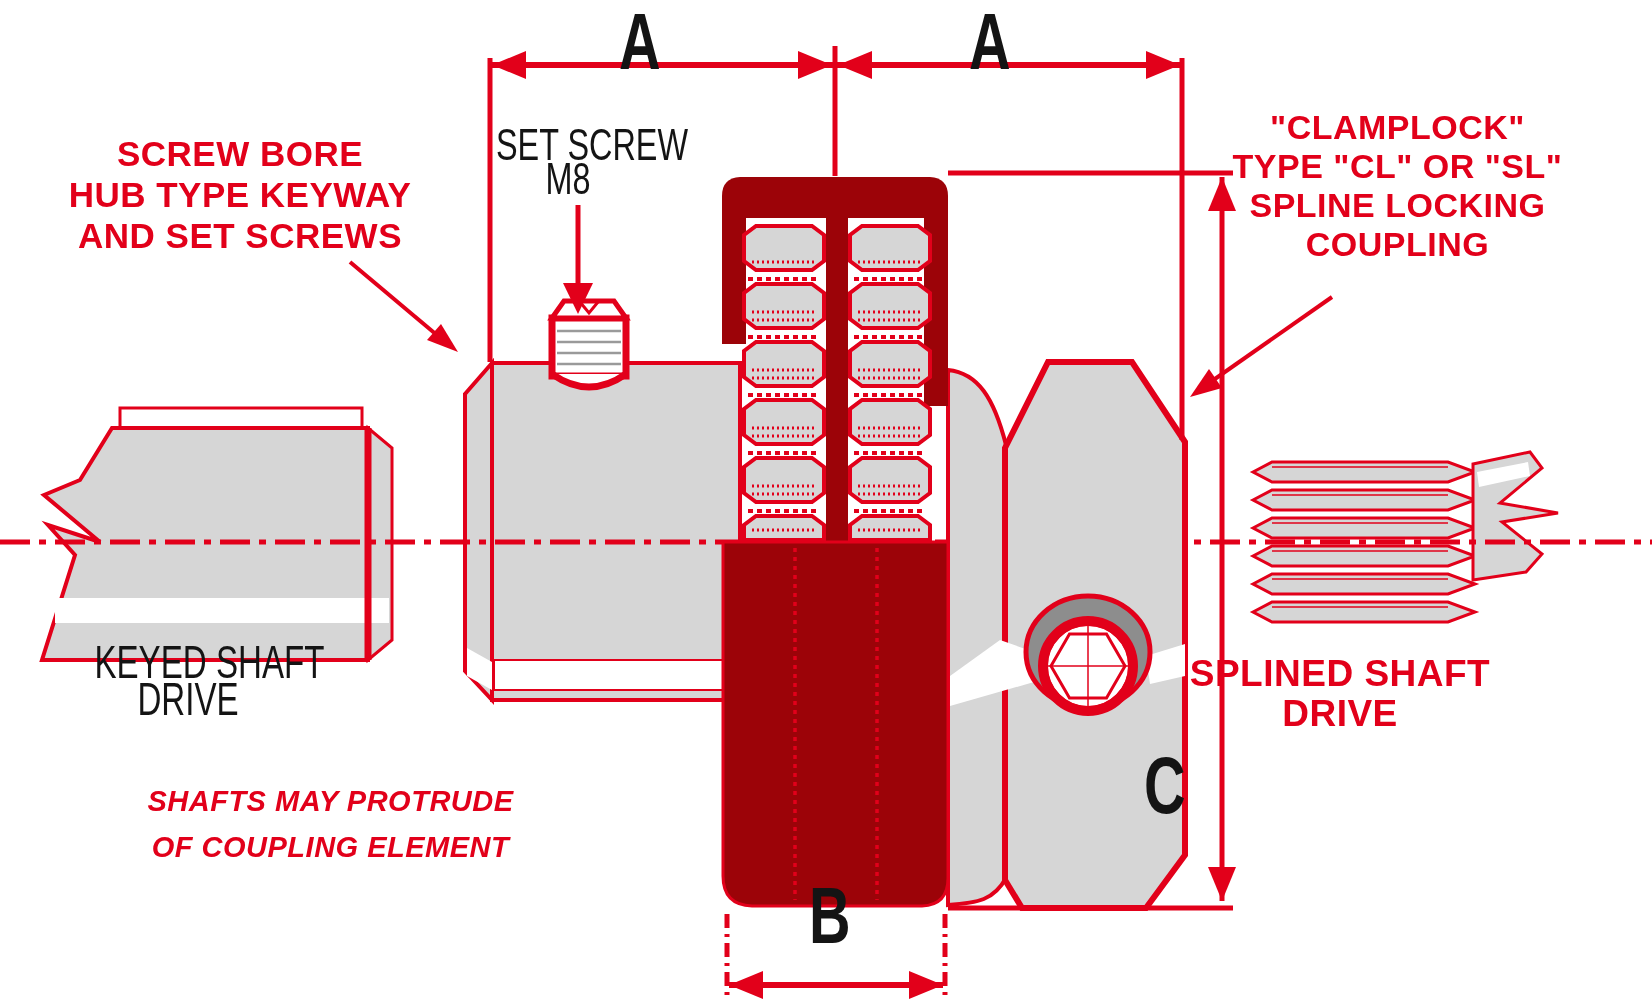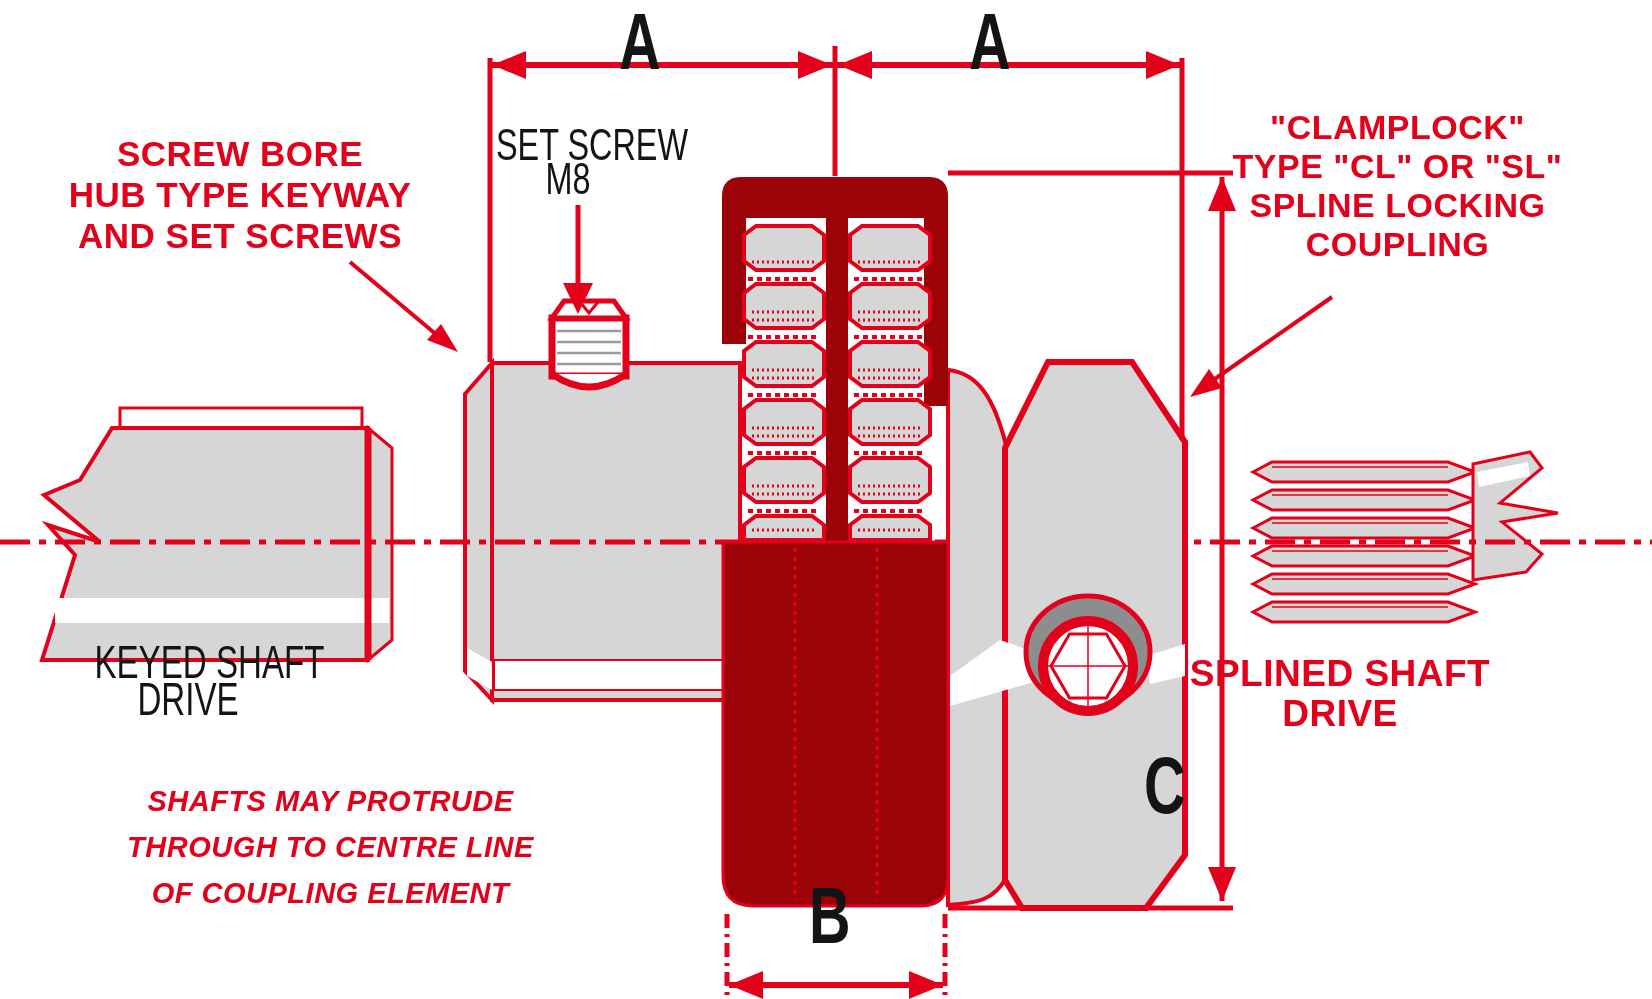--- a/index.html
+++ b/index.html
@@ -224,21 +224,20 @@
     </div>
   </div>
 
   <div class="label red center" style="left:1165px;top:614px;width:350px;font-size:37px;line-height:40px;letter-spacing:.5px;margin-top:40px;">
     <div>SPLINED SHAFT</div>
     <div>DRIVE</div>
   </div>
 
   <div class="label red center" style="left:8px;top:778px;width:645px;font-size:29px;line-height:46px;letter-spacing:.5px;font-style:italic;">
     <div>SHAFTS MAY PROTRUDE</div>
-    <div>THROUGH TO CENTRE LINE</div>
     <div>OF COUPLING ELEMENT</div>
   </div>
 
   <div class="label center dimletter" style="left:590px;top:2px;width:100px;">
     <span class="cond" style="display:inline-block;">A</span>
   </div>
   <div class="label center dimletter" style="left:940px;top:2px;width:100px;">
     <span class="cond" style="display:inline-block;">A</span>
   </div>
   <div class="label center dimletter" style="left:780px;top:876px;width:100px;">

